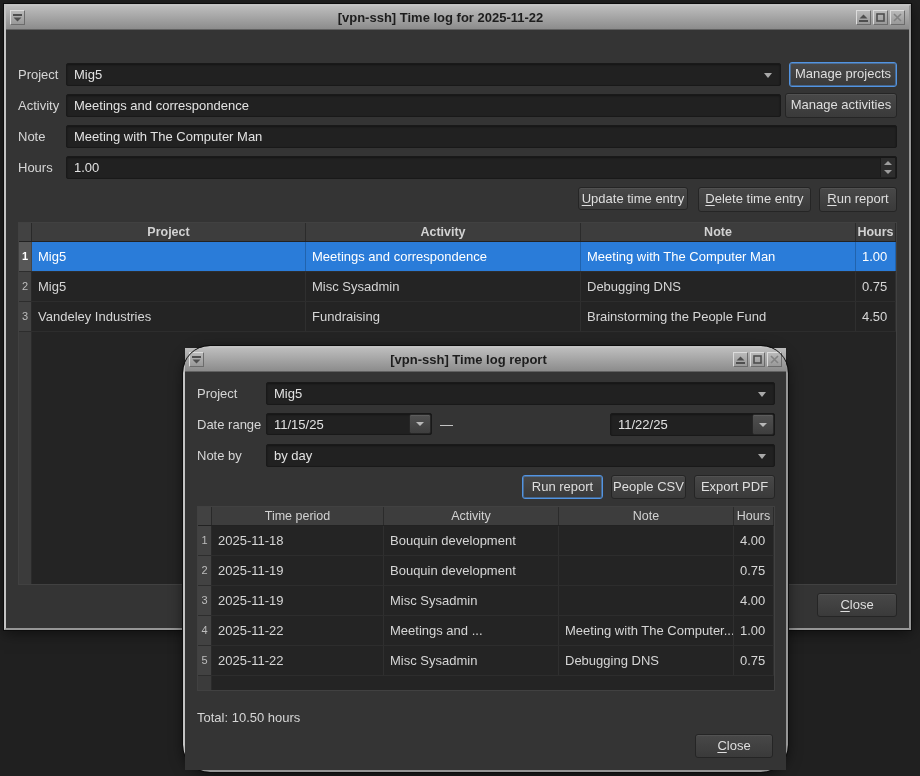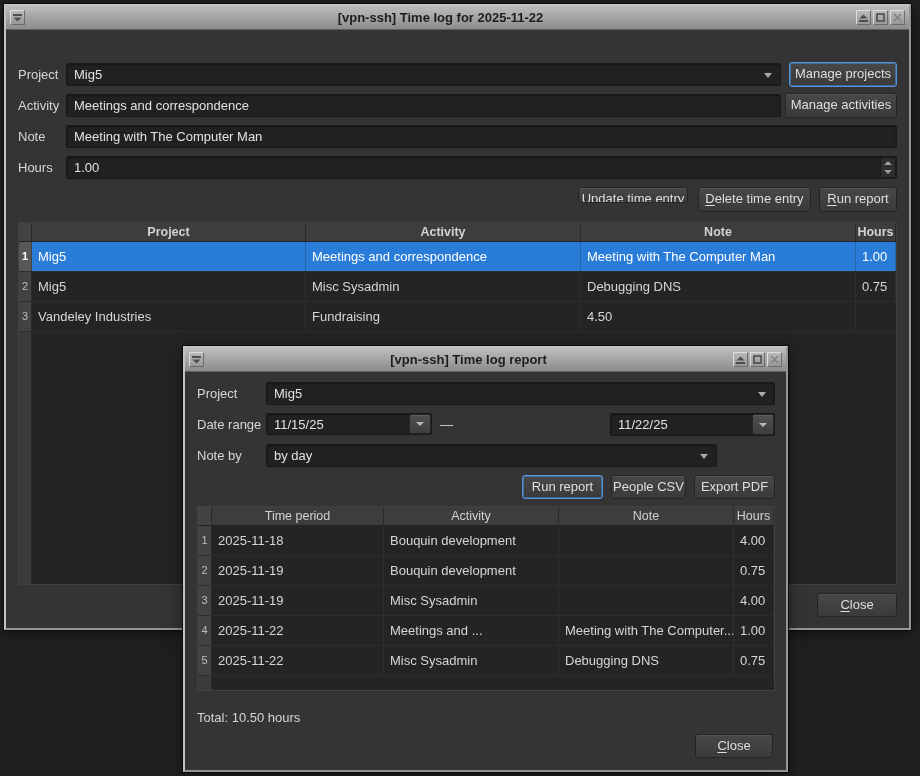--- a/index.html
+++ b/index.html
@@ -118,21 +118,21 @@
         <span class="spin">
           <span>
               <i class="tri-up"></i>
             </span>
           <span>
               <i class="tri-down"></i>
             </span>
         </span>
       </div>
 
-      <div class="btn" style="left:572px; top:157px; width:110px; height:16px;"><u>U</u>pdate time entry</div>
+      <div class="btn" style="left:572px; top:157px; width:110px; height:23px;"><u>U</u>pdate time entry</div>
       <div class="btn" style="left:692px; top:157px; width:113px; height:25px;"><u>D</u>elete time entry</div>
       <div class="btn" style="left:813px; top:157px; width:78px; height:25px;"><u>R</u>un report</div>
 
       <div class="table main-table" style="left:12px; top:192px; width:879px; height:363px;">
         <div class="vstrip"></div>
         <div class="thead">
           <div class="th rowhead"></div>
           <div class="th">Project</div>
           <div class="th">Activity</div>
           <div class="th">Note</div>
@@ -152,30 +152,31 @@
     <div class="cell">Mig5</div>
     <div class="cell">Misc Sysadmin</div>
     <div class="cell">Debugging DNS</div>
     <div class="cell">0.75</div>
   </div>
 
   <div class="trow">
     <div class="cell rowhead">3</div>
     <div class="cell">Vandeley Industries</div>
     <div class="cell">Fundraising</div>
+    <div class="cell">Brainstorming the People Fund</div>
     <div class="cell">4.50</div>
   </div>
 </div>
       </div>
 
       <div class="btn" style="left:811px; top:563px; width:80px; height:24px;"><u>C</u>lose</div>
     </div>
   </section>
 
-  <section class="window dlg" style="left:183px; top:346px; width:605px; height:426px;">
+  <section class="window dlg" style="left:183px; top:346px; width:605px; height:426px;border-radius:27px;">
     <div class="titlebar">
       <span class="tbtn">
         <svg width="9" height="8" viewBox="0 0 9 8">
             <rect x="0" y="0" width="9" height="2" fill="#4e4e4e"></rect>
             <path d="M0.5 3.5 L8.5 3.5 L4.5 7.5 Z" fill="#4e4e4e"></path>
           </svg>
       </span>
       <span class="tb-title">[vpn-ssh] Time log report</span>
       <span class="tb-right">
         <span class="tbtn">
@@ -209,21 +210,21 @@
       </div>
       <div class="lbl" style="left:255px; top:41px;">—</div>
       <div class="field" style="left:425px; top:41px; width:165px; height:23px; padding-right:26px;">
         <span>11/22/25</span>
         <span class="dropbtn">
             <i class="tri-down"></i>
           </span>
       </div>
 
       <div class="lbl" style="left:12px; top:72px;">Note by</div>
-      <div class="field combo" style="left:81px; top:72px; width:451px; height:23px;">by day</div>
+      <div class="field combo" style="left:81px; top:72px; width:509px; height:23px;">by day</div>
 
       <div class="btn focused" style="left:337px; top:103px; width:81px; height:24px;">Run report</div>
       <div class="btn" style="left:426px; top:103px; width:75px; height:24px;">People CSV</div>
       <div class="btn" style="left:509px; top:103px; width:81px; height:24px;">Export PDF</div>
 
       <div class="table dlg-table" style="left:12px; top:134px; width:578px; height:185px;">
         <div class="vstrip"></div>
         <div class="thead">
           <div class="th rowhead"></div>
           <div class="th">Time period</div>

